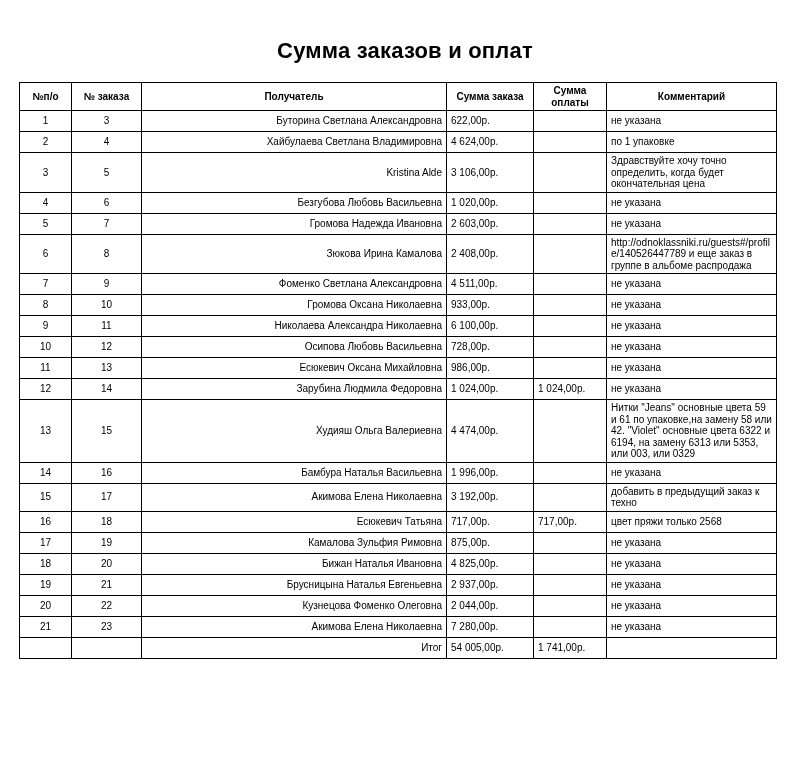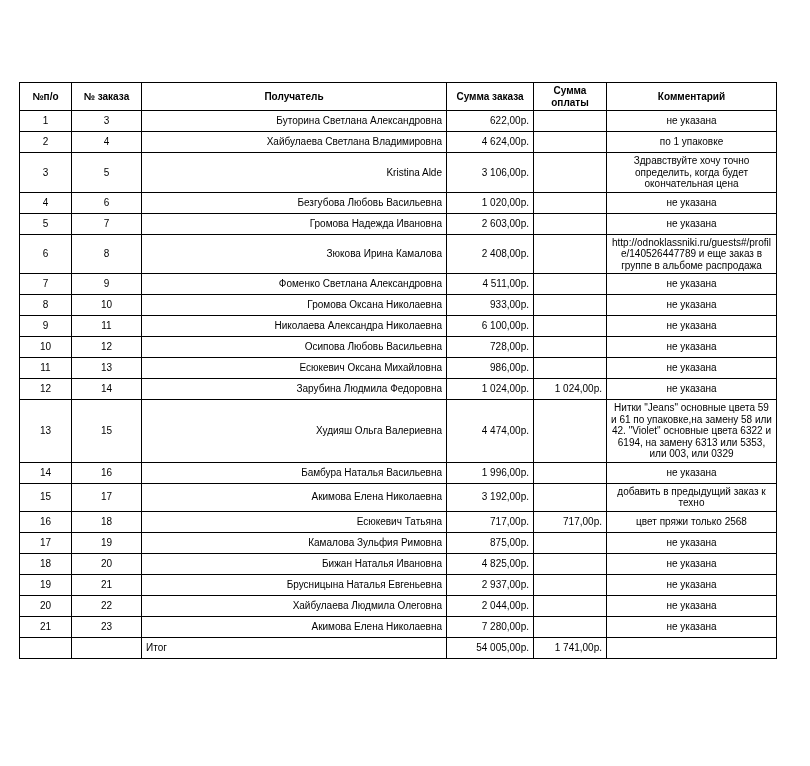--- a/index.html
+++ b/index.html
@@ -70,45 +70,45 @@
   td.cell-no,
   td.cell-order {
     text-align: center;
   }
   td.cell-recip {
     text-align: right;
     padding-left: 6px;
   }
   td.cell-sum,
   td.cell-pay {
-    text-align: right;
     padding-right: 6px;
     white-space: nowrap;
   }
   td.cell-comment {
-    text-align: center;
+    text-align: left;
     padding-right: 5px;
     padding-left: 5px;
   }
   tr.data-row > td {
     height: 16px;
   }
   td.cell-total-label {
-    text-align: left;
+    text-align: right;
     padding-right: 6px;
   }
   tr.total-row > td {
     height: 16px;
   }
 </style>
 </head>
 <body>
 
 <div class="page">
 
+  <div class="report-title">Сумма заказов и оплат</div>
 
   <div class="table-wrap">
     <table class="report">
       <colgroup>
         <col class="c-no">
         <col class="c-order">
         <col class="c-recip">
         <col class="c-sum">
         <col class="c-pay">
         <col class="c-comment">
@@ -272,21 +272,21 @@
             <td class="cell-no">19</td>
             <td class="cell-order">21</td>
             <td class="cell-recip">Брусницына Наталья Евгеньевна</td>
             <td class="cell-sum">2 937,00р.</td>
             <td class="cell-pay"></td>
             <td class="cell-comment">не указана</td>
           </tr>
           <tr class="data-row">
             <td class="cell-no">20</td>
             <td class="cell-order">22</td>
-            <td class="cell-recip">Хайбулаева Людмила Олеговна</td>
+            <td class="cell-recip">Кузнецова Фоменко Олеговна</td>
             <td class="cell-sum">2 044,00р.</td>
             <td class="cell-pay"></td>
             <td class="cell-comment">не указана</td>
           </tr>
           <tr class="data-row">
             <td class="cell-no">21</td>
             <td class="cell-order">23</td>
             <td class="cell-recip">Акимова Елена Николаевна</td>
             <td class="cell-sum">7 280,00р.</td>
             <td class="cell-pay"></td>

